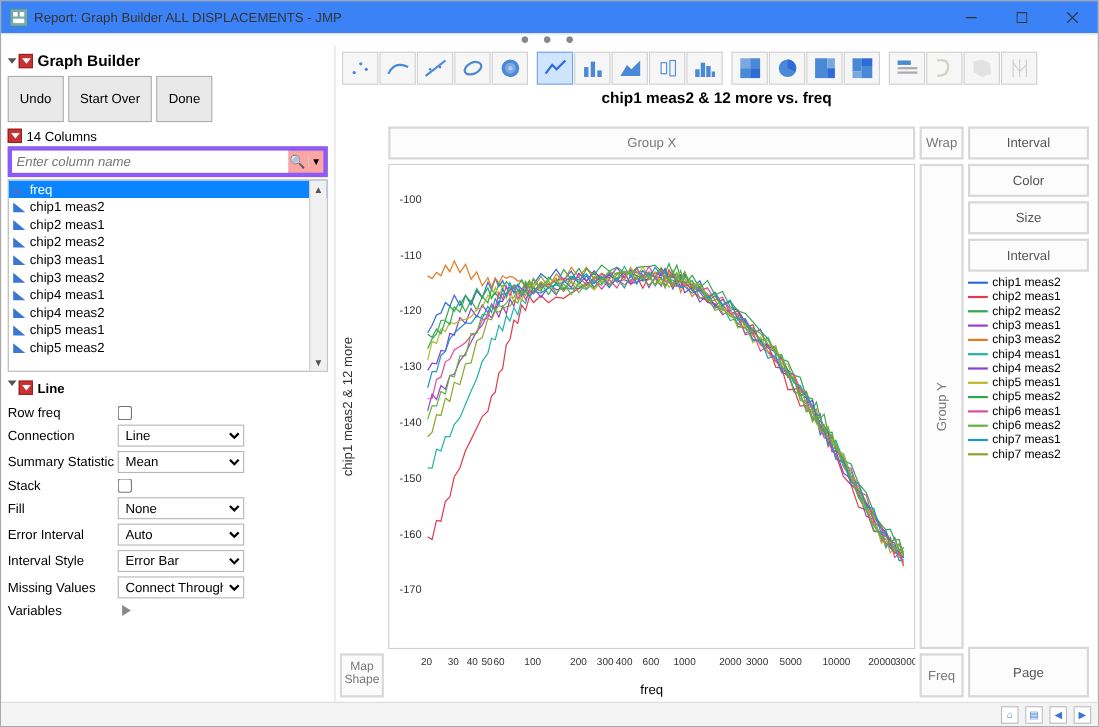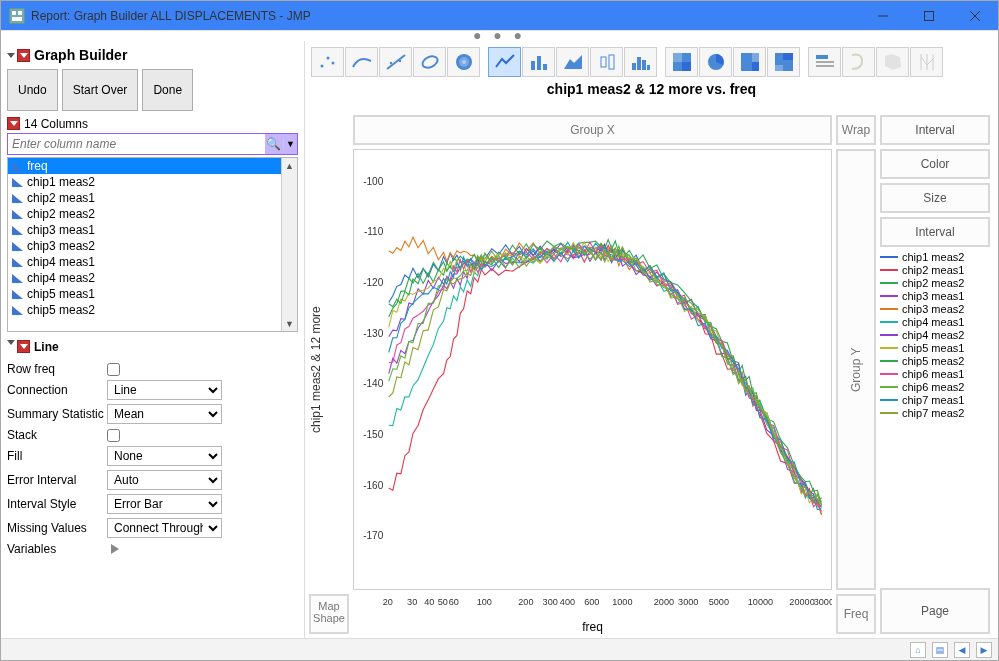--- a/index.html
+++ b/index.html
@@ -19,21 +19,21 @@
 .leftpanel { width: 304px; border-right: 1px solid #ddd; display: flex; flex-direction: column; padding: 4px 6px 0 6px; overflow: hidden;}
 .panelhead { display: flex; align-items: center; font-weight: bold; font-size: 14px; padding: 2px 0; }
 .disclosure { width: 0; height: 0; border-top: 5px solid #555; border-left: 4px solid transparent; border-right: 4px solid transparent; margin-right: 2px; cursor:pointer;}
 .redarrow { width: 13px; height: 13px; background: #c83232; margin-right: 4px; display: inline-flex; align-items:center; justify-content:center; border:1px solid #9a1f1f; cursor:pointer;}
 .redarrow::after{content:"";width:0;height:0;border-top:5px solid #fff;border-left:4px solid transparent;border-right:4px solid transparent;}
 
 .btnrow { display: flex; gap: 4px; margin: 4px 0;}
 .btn { border: 1px solid #adadad; background: #e9e9e9; padding: 13px 10px; font-size: 12px; cursor: pointer; }
 
 .subhead { display:flex; align-items:flex-start; font-size:12px; padding:2px 0;}
-.searchwrap { display:flex; align-items:center; border:1px solid #8b5cf6; background:#c4b5fd; margin-bottom:2px;}
+.searchwrap { display:flex; align-items:center; border:4px solid #8b5cf6; background:#fca5a5; margin-bottom:2px;}
 .searchwrap input { flex:1; border:none; outline:none; padding:3px 4px; font-size:12px; font-style:italic; color:#888;}
 .searchwrap .glass { width:18px; text-align:center; color:#555; font-size:12px;}
 .searchwrap .dd { width:14px; text-align:center; border-left:1px solid #ccc; cursor:pointer; font-size:9px;}
 
 .collist { border:1px solid #b5b5b5; height: 175px; overflow-y: hidden; background:#fff; position:relative;}
 .collist .item { display:flex; align-items:center; padding:1px 4px; font-size:12px; cursor:pointer; gap:4px;}
 .collist .item.sel { background:#0a84ff; color:#fff; }
 .colicon { width:0;height:0;border-left:11px solid #3a77d4;border-top:9px solid transparent; display:inline-block;}
 .collist .scroll{position:absolute;right:0;top:0;bottom:0;width:16px;background:#f0f0f0;border-left:1px solid #ccc;}
 .collist .scroll .up,.collist .scroll .down{height:15px;display:flex;align-items:center;justify-content:center;font-size:9px;color:#555;cursor:pointer;}

